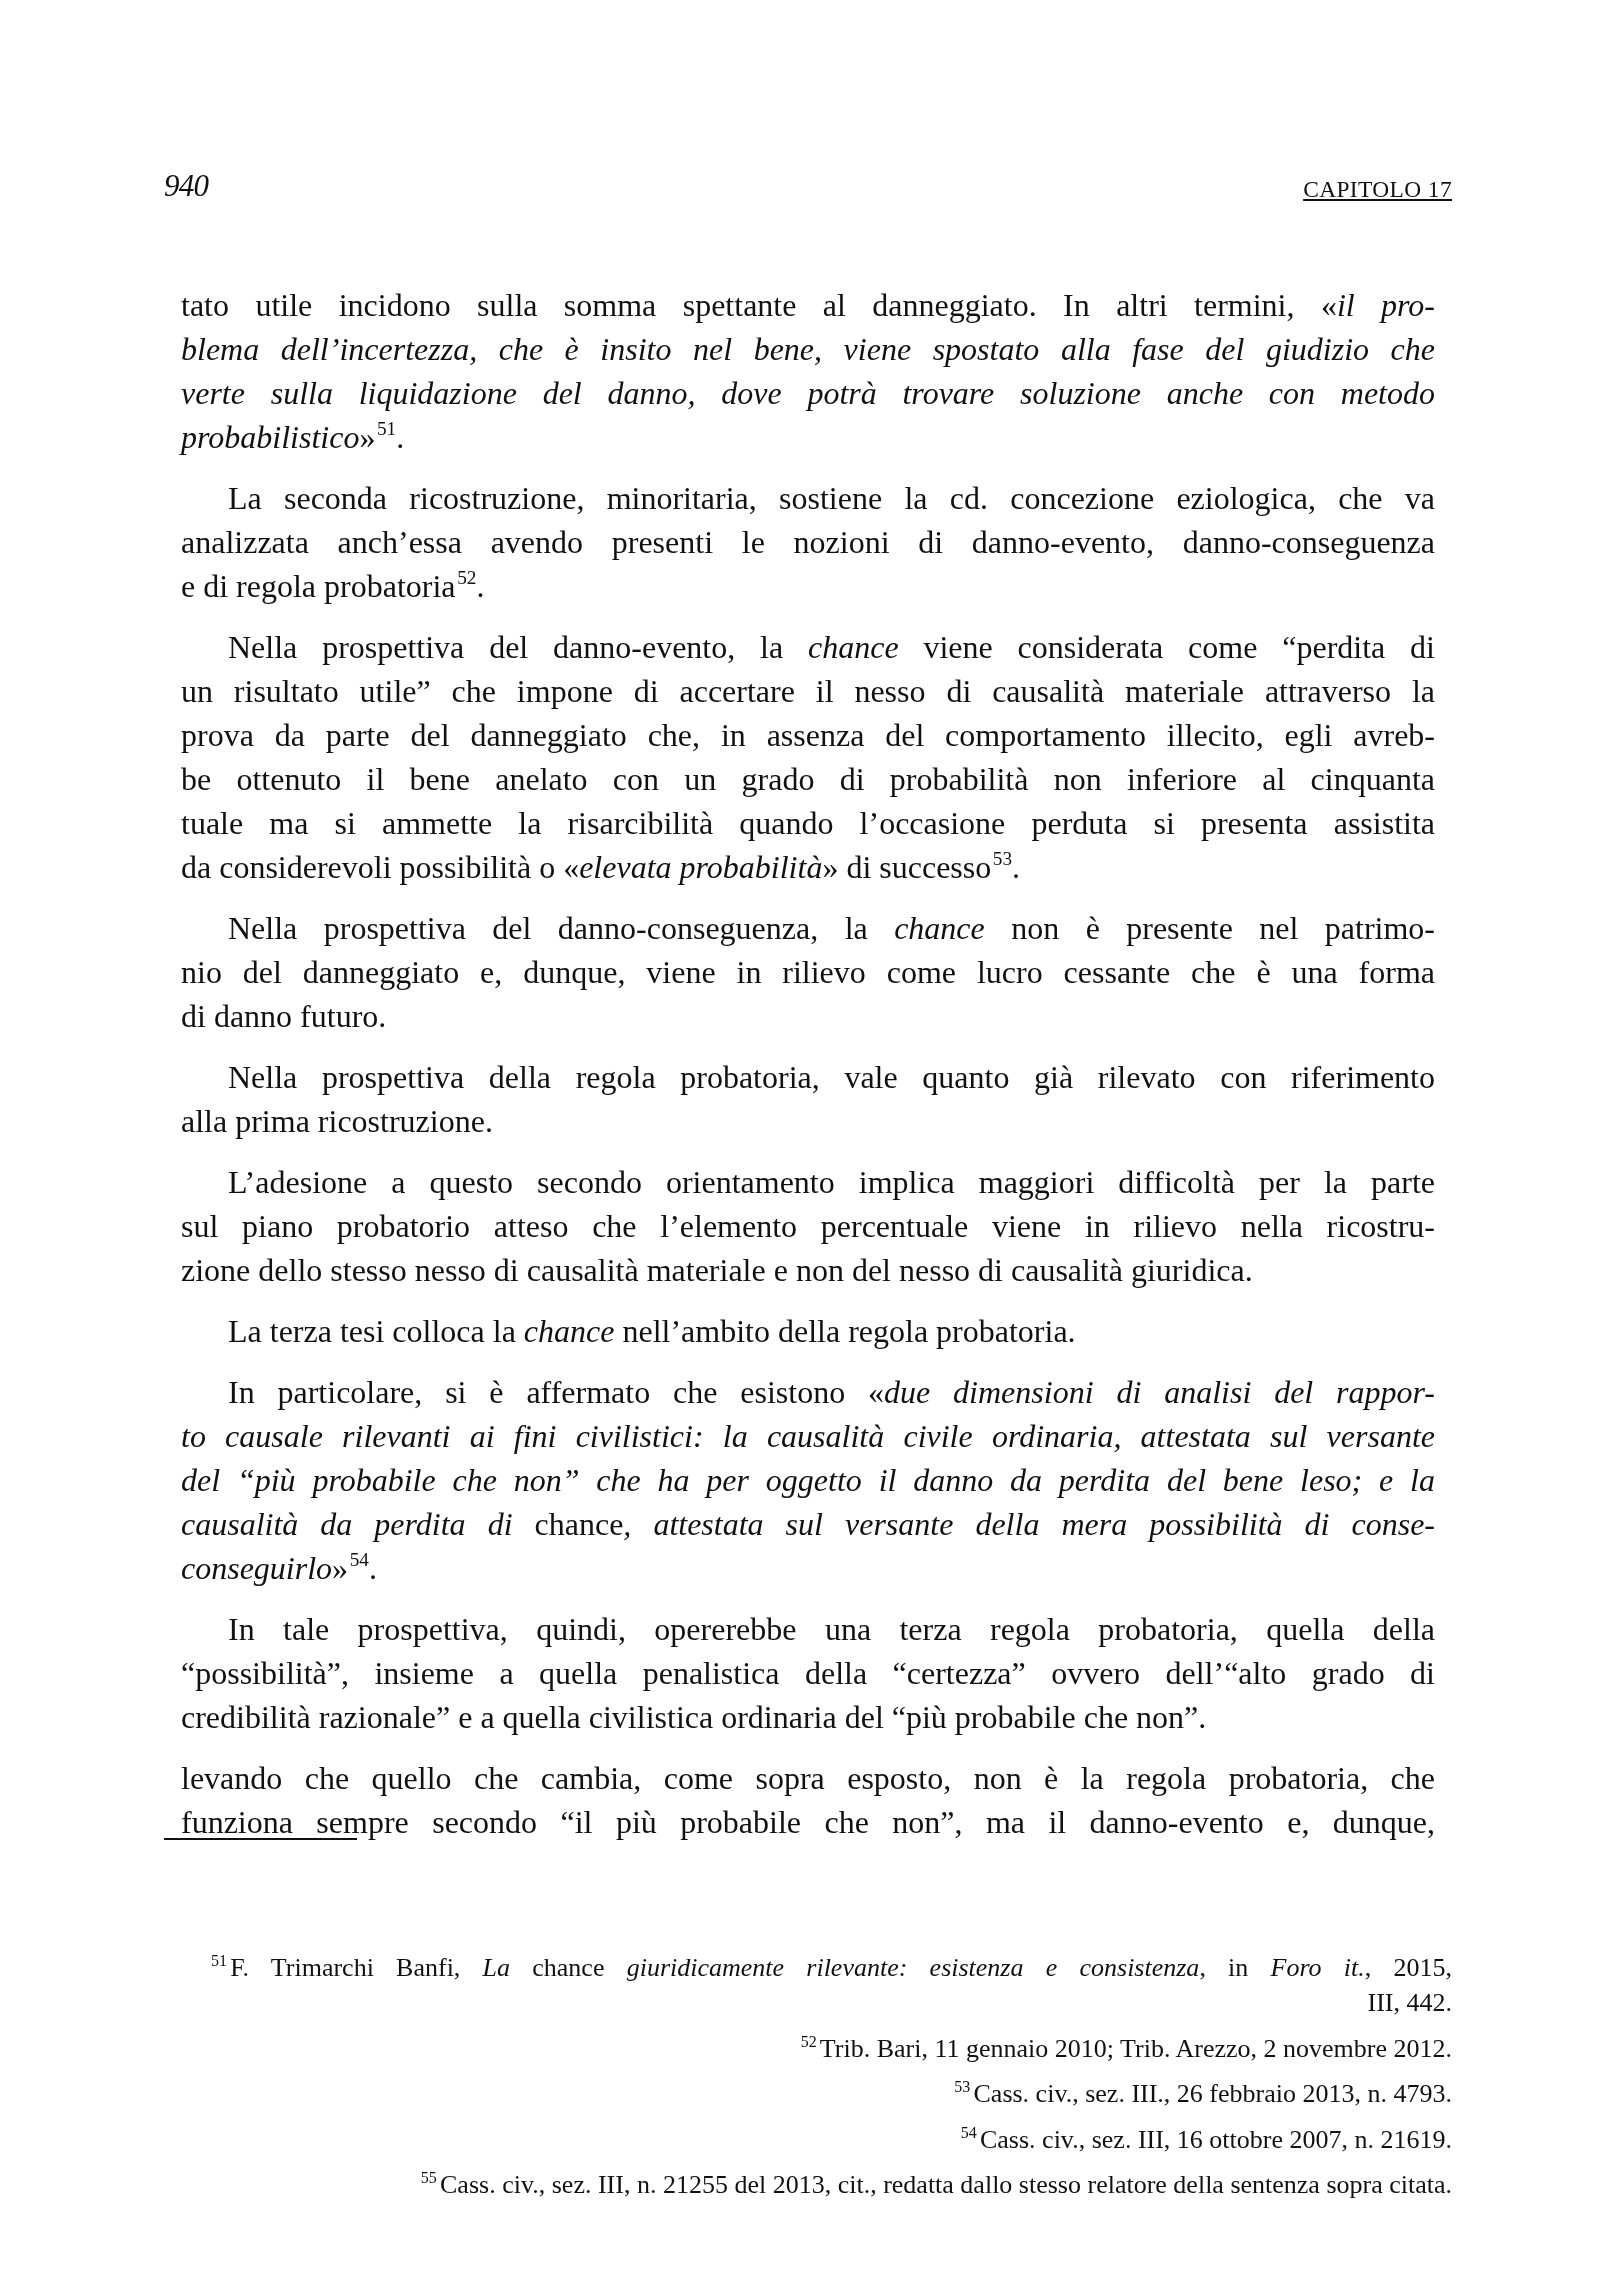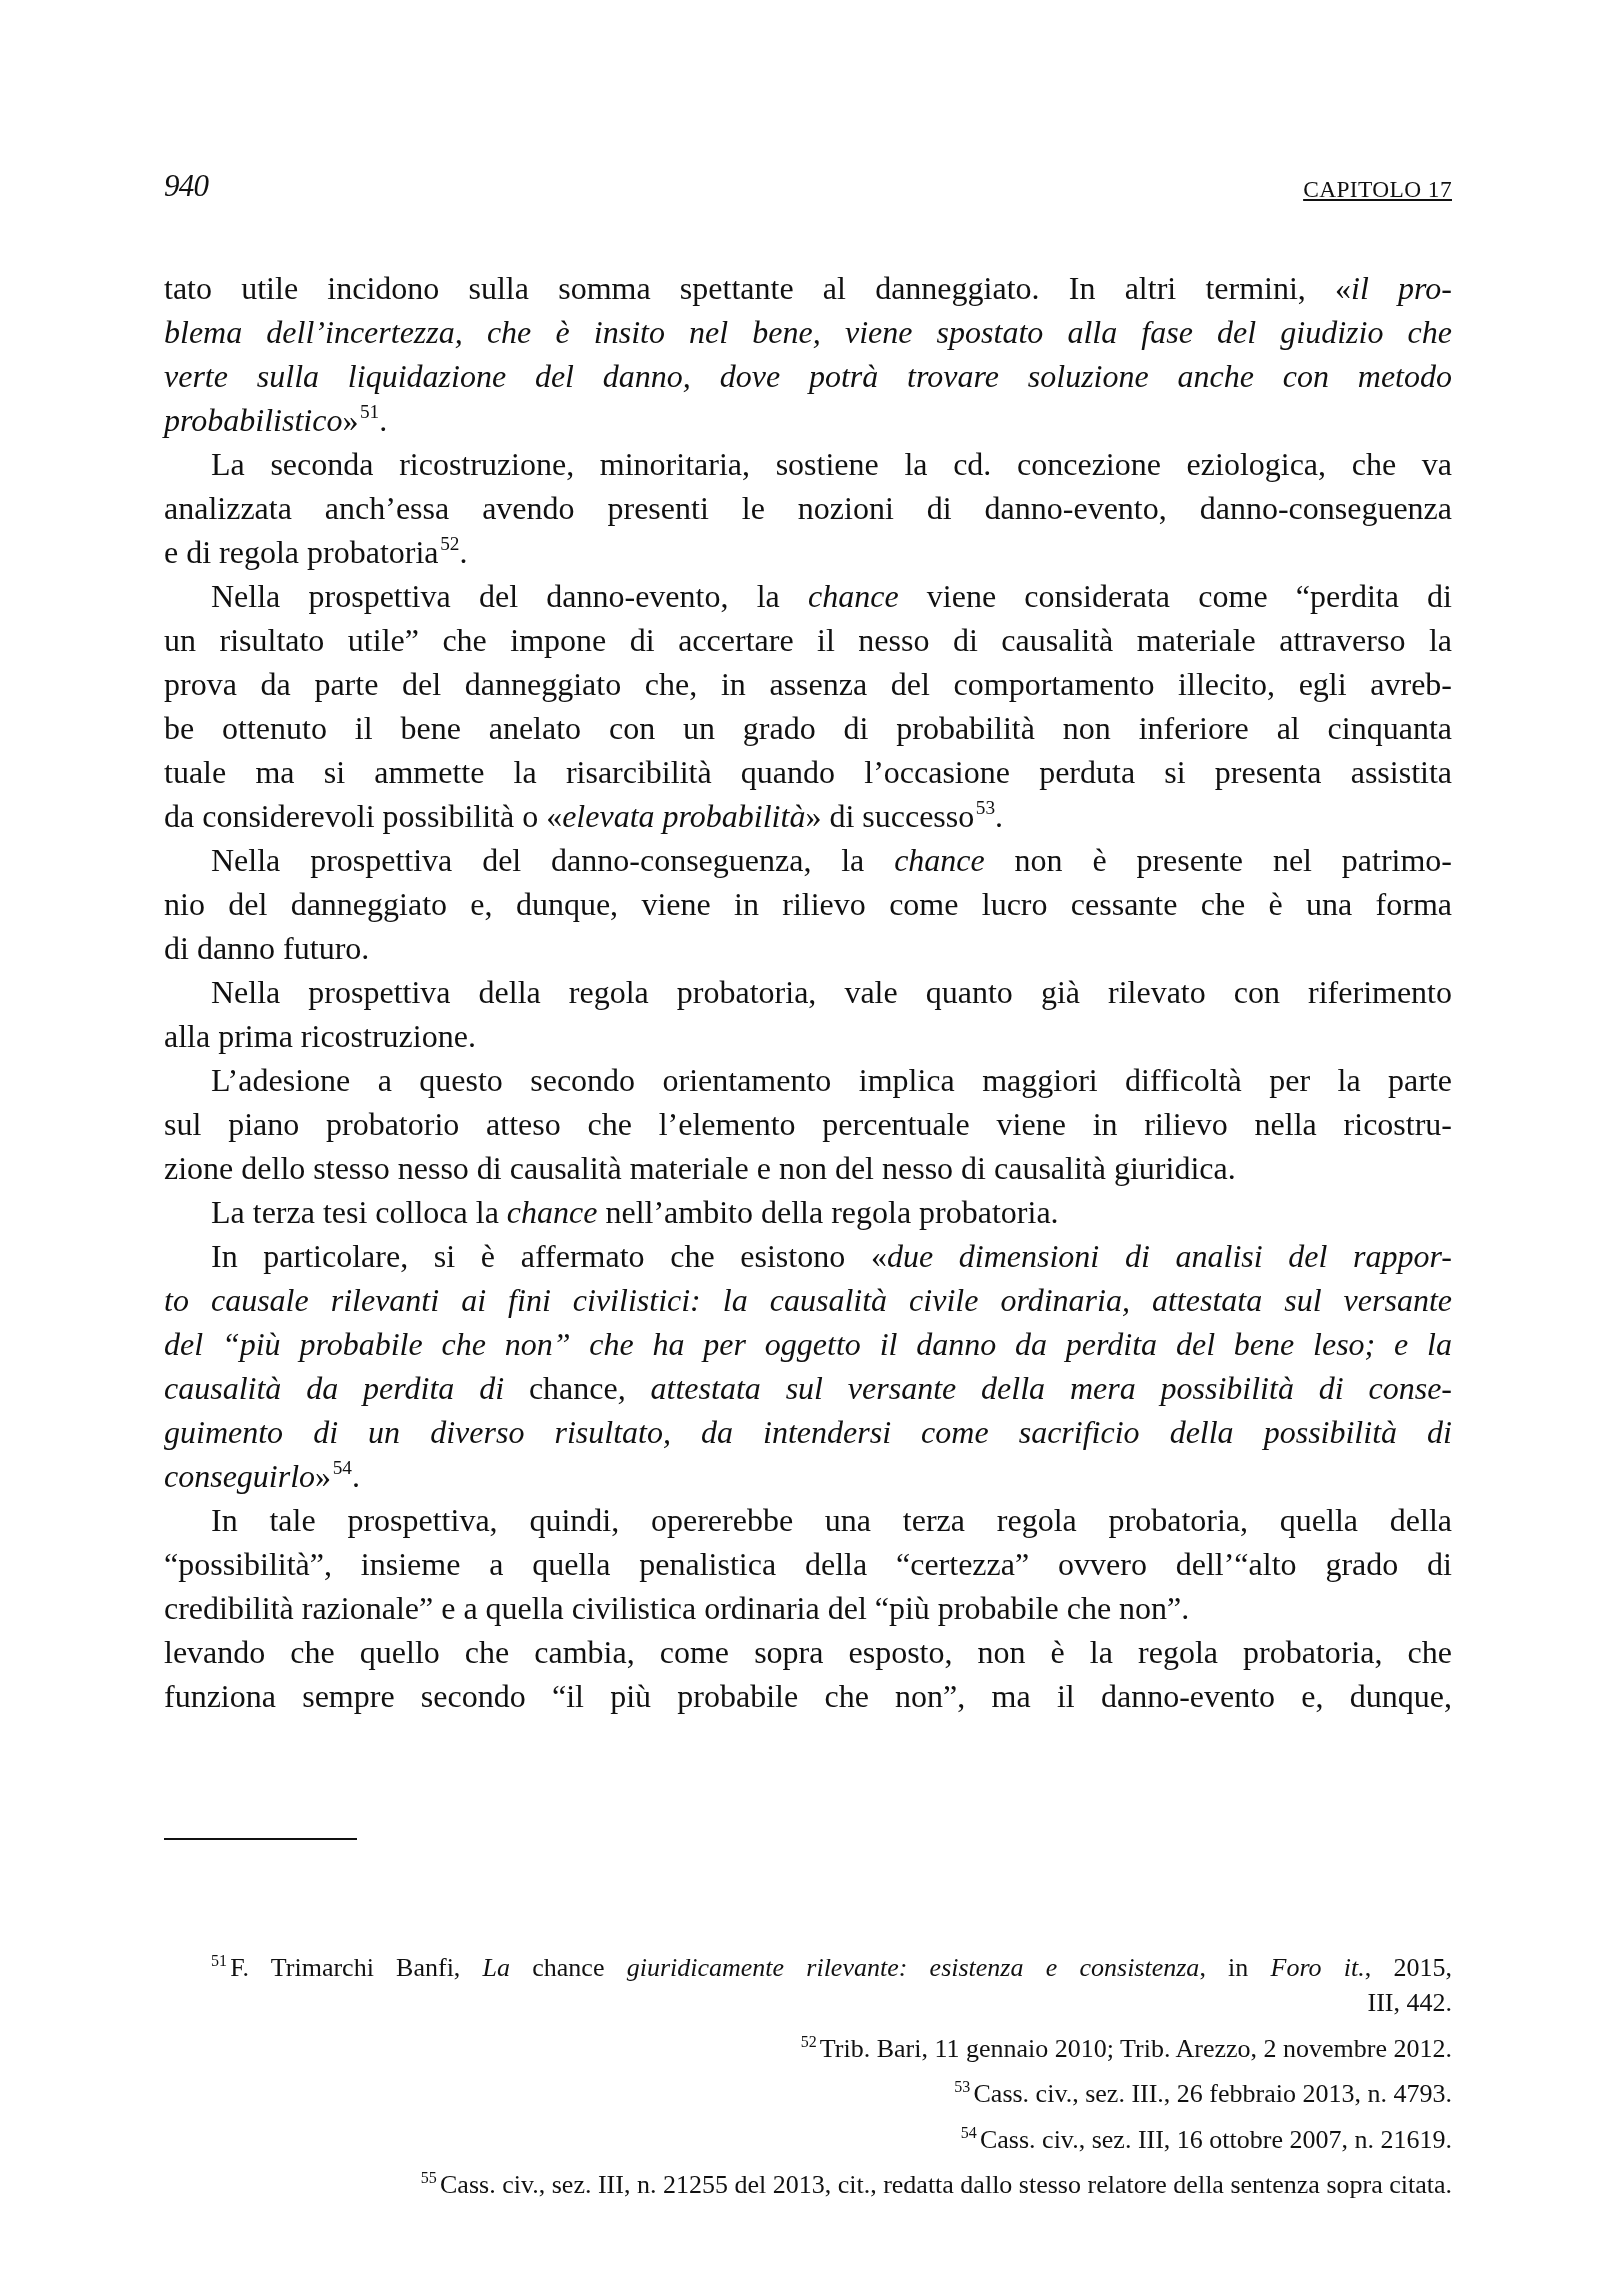--- a/index.html
+++ b/index.html
@@ -42,21 +42,21 @@
     }
     .body-text {
       position: absolute;
       left: 164px;
       top: 266px;
       width: 1288px;
       font-size: 32px;
       line-height: 44px;
     }
     .para {
-      margin: 0;
+      margin: 17px;
       text-indent: 0;
     }
     .line {
       display: block;
       text-align: justify;
       text-align-last: justify;
       white-space: nowrap;
       height: 44px;
       overflow: visible;
     }
@@ -152,21 +152,20 @@
       <span class="line last"><span>zione dello stesso nesso di causalità materiale e non del nesso di causalità giuridica.</span></span>
     </div>
     <div class="para">
       <span class="line indent last"><span>La terza tesi colloca la </span><span class="it">chance</span><span> nell’ambito della regola probatoria.</span></span>
     </div>
     <div class="para">
       <span class="line indent"><span>In particolare, si è affermato che esistono «</span><span class="it">due dimensioni di analisi del rappor-</span></span>
       <span class="line"><span class="it">to causale rilevanti ai fini civilistici: la causalità civile ordinaria, attestata sul versante</span></span>
       <span class="line"><span class="it">del “più probabile che non” che ha per oggetto il danno da perdita del bene leso; e la</span></span>
       <span class="line"><span class="it">causalità da perdita di </span><span>chance</span><span class="it">, attestata sul versante della mera possibilità di conse-</span></span>
-      <span class="line"><span class="it">guimento di un diverso risultato, da intendersi come sacrificio della possibilità di</span></span>
       <span class="line last"><span class="it">conseguirlo</span><span>»</span><sup class="fn-ref">54</sup><span>.</span></span>
     </div>
     <div class="para">
       <span class="line indent"><span>In tale prospettiva, quindi, opererebbe una terza regola probatoria, quella della</span></span>
       <span class="line"><span>“possibilità”, insieme a quella penalistica della “certezza” ovvero dell’“alto grado di</span></span>
       <span class="line last"><span>credibilità razionale” e a quella civilistica ordinaria del “più probabile che non”.</span></span>
     </div>
     <div class="para">
       <span class="line"><span>levando che quello che cambia, come sopra esposto, non è la regola probatoria, che</span></span>
       <span class="line"><span>funziona sempre secondo “il più probabile che non”, ma il danno-evento e, dunque,</span></span>

